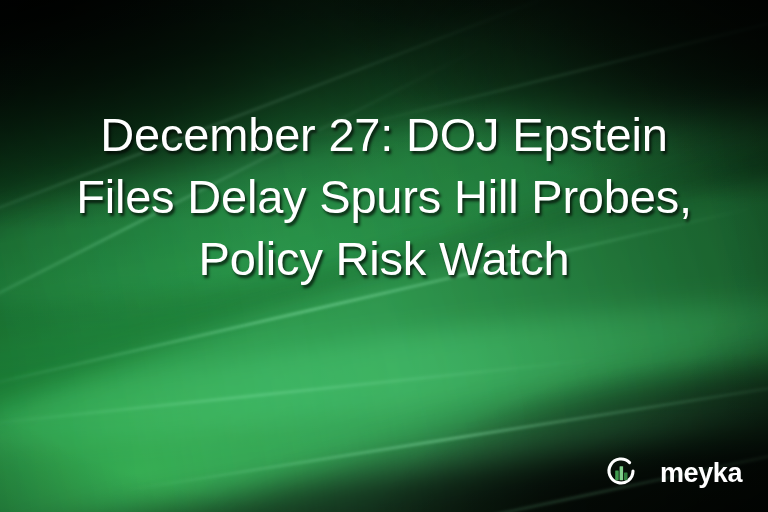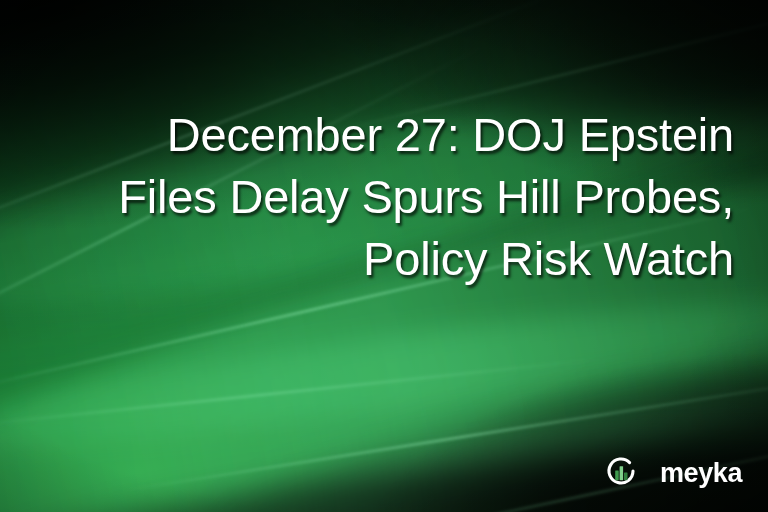--- a/index.html
+++ b/index.html
@@ -95,21 +95,21 @@
   #bg-vignette {
     background:radial-gradient(108% 96% at 42% 52%, rgba(0,0,0,0) 48%, rgba(0,0,0,0.34) 78%, rgba(0,0,0,0.66) 100%);
   }
 
   
   #headline {
     position:absolute;
     left:0; right:0;
     top:104px;
     padding:0 34px;
-    text-align:right;
+    text-align:center;
     color:#ffffff;
     font-size:47px;
     font-weight:400;
     line-height:62px;
     letter-spacing:-0.2px;
     text-shadow:2px 3px 3px rgba(0,0,0,0.72);
     white-space:pre-line;
   }
 
   

